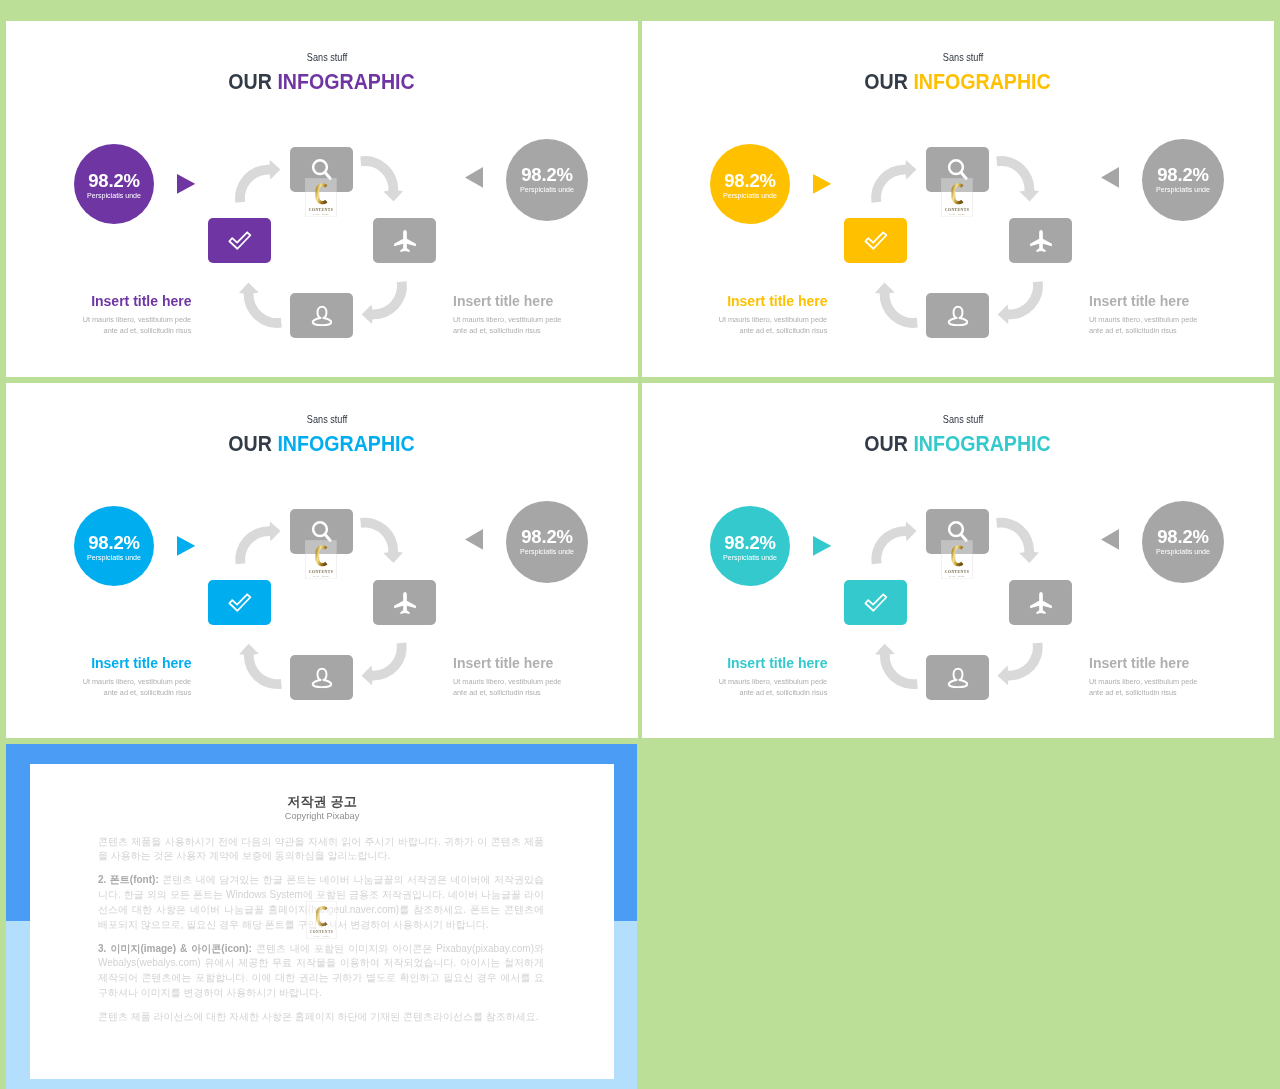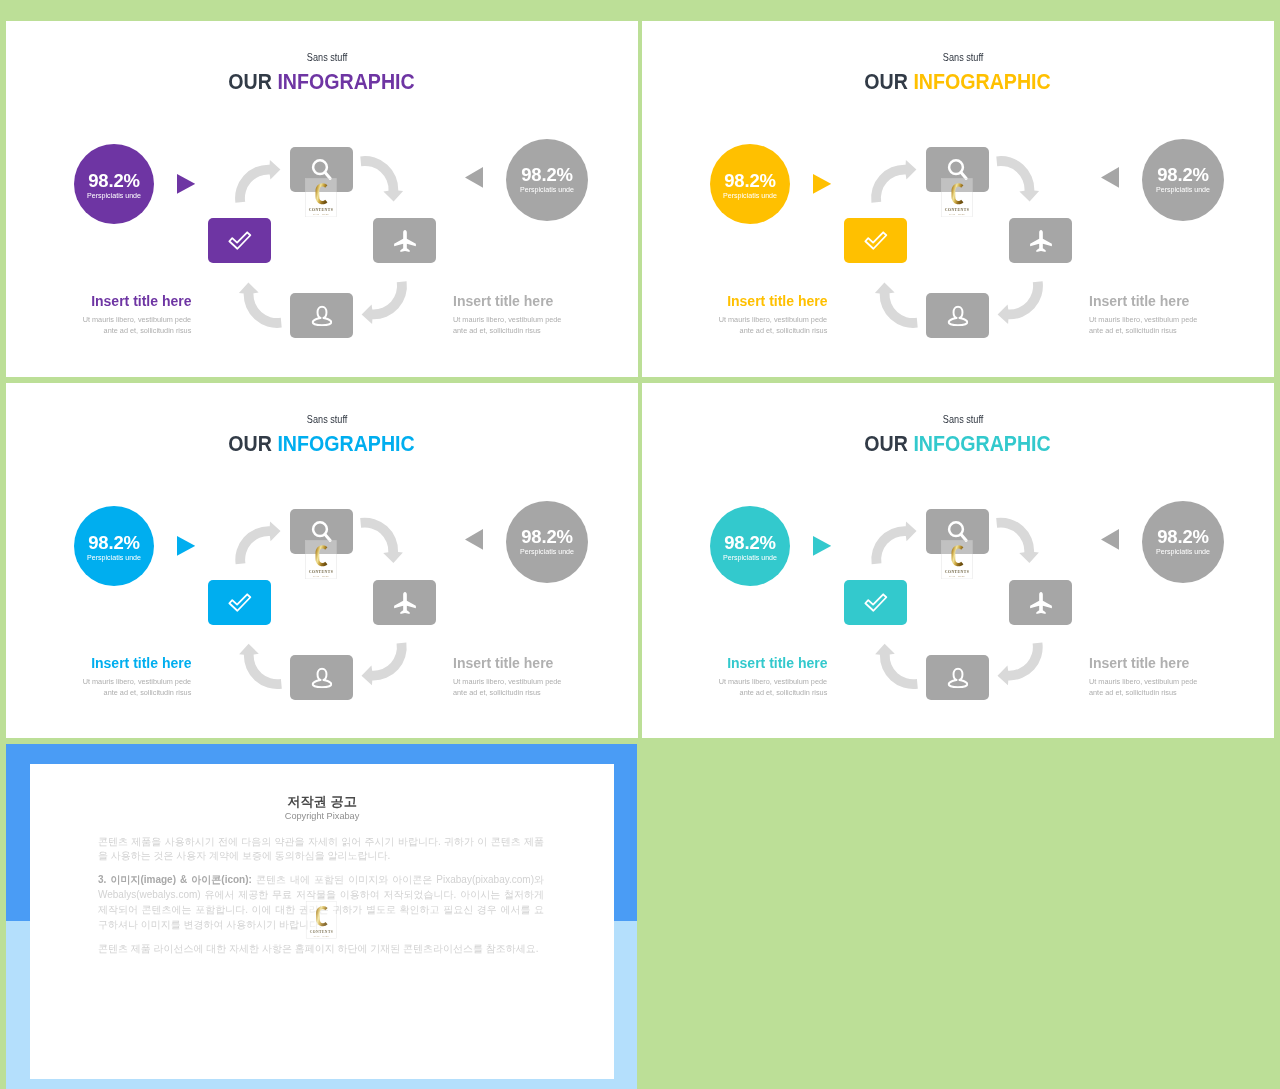--- a/index.html
+++ b/index.html
@@ -431,20 +431,21 @@
 </div>
   <div class="slide s5">
     <div class="cp-frame">
       <div class="cp-blue-top"></div>
       <div class="cp-blue-bot"></div>
       <div class="cp-paper">
         <div class="cp-h1">저작권 공고</div>
         <div class="cp-h2">Copyright Pixabay</div>
         <div class="cp-body">
             <p>콘텐츠 제품을 사용하시기 전에 다음의 약관을 자세히 읽어 주시기 바랍니다. 귀하가 이 콘텐츠 제품을 사용하는 것은 사용자 계약에 보증에 동의하심을 알리노랍니다.</p>
+            <p><b>2. 폰트(font):</b> 콘텐츠 내에 담겨있는 한글 폰트는 네이버 나눔글꼴의 서작권은 네이버에 저작권있습니다. 한글 외의 모든 폰트는 Windows System에 포함된 금용조 저작권입니다. 네이버 나눔글꼴 라이선스에 대한 사항은 네이버 나눔글꼴 홈페이지(hangeul.naver.com)를 참조하세요. 폰트는 콘텐츠에 배포되지 않으므로, 필요신 경우 해당 폰트를 구입하셔서 변경하여 사용하시기 바랍니다.</p>
             <p><b>3. 이미지(image) &amp; 아이콘(icon):</b> 콘텐츠 내에 포함된 이미지와 아이콘은 Pixabay(pixabay.com)와 Webalys(webalys.com) 유에서 제공한 무료 저작물을 이용하여 저작되었습니다. 아이시는 철저하게 제작되어 콘텐츠에는 포함합니다. 이에 대한 권리는 귀하가 별도로 확인하고 필요신 경우 에서를 요구하셔나 이미지를 변경하여 사용하시기 바랍니다.</p>
             <p>콘텐츠 제품 라이선스에 대한 자세한 사항은 홈페이지 하단에 기재된 콘텐츠라이선스를 참조하세요.</p>
           </div>
         <span class="cp-logo">
             <svg class="logo-wm" viewBox="0 0 64 79">
     <defs>
       <linearGradient id="goldgradcp" x1="0" y1="0.1" x2="1" y2="0.55">
         <stop offset="0" stop-color="#8e6b1c"></stop>
         <stop offset="0.18" stop-color="#c9a443"></stop>
         <stop offset="0.36" stop-color="#f2e49d"></stop>

